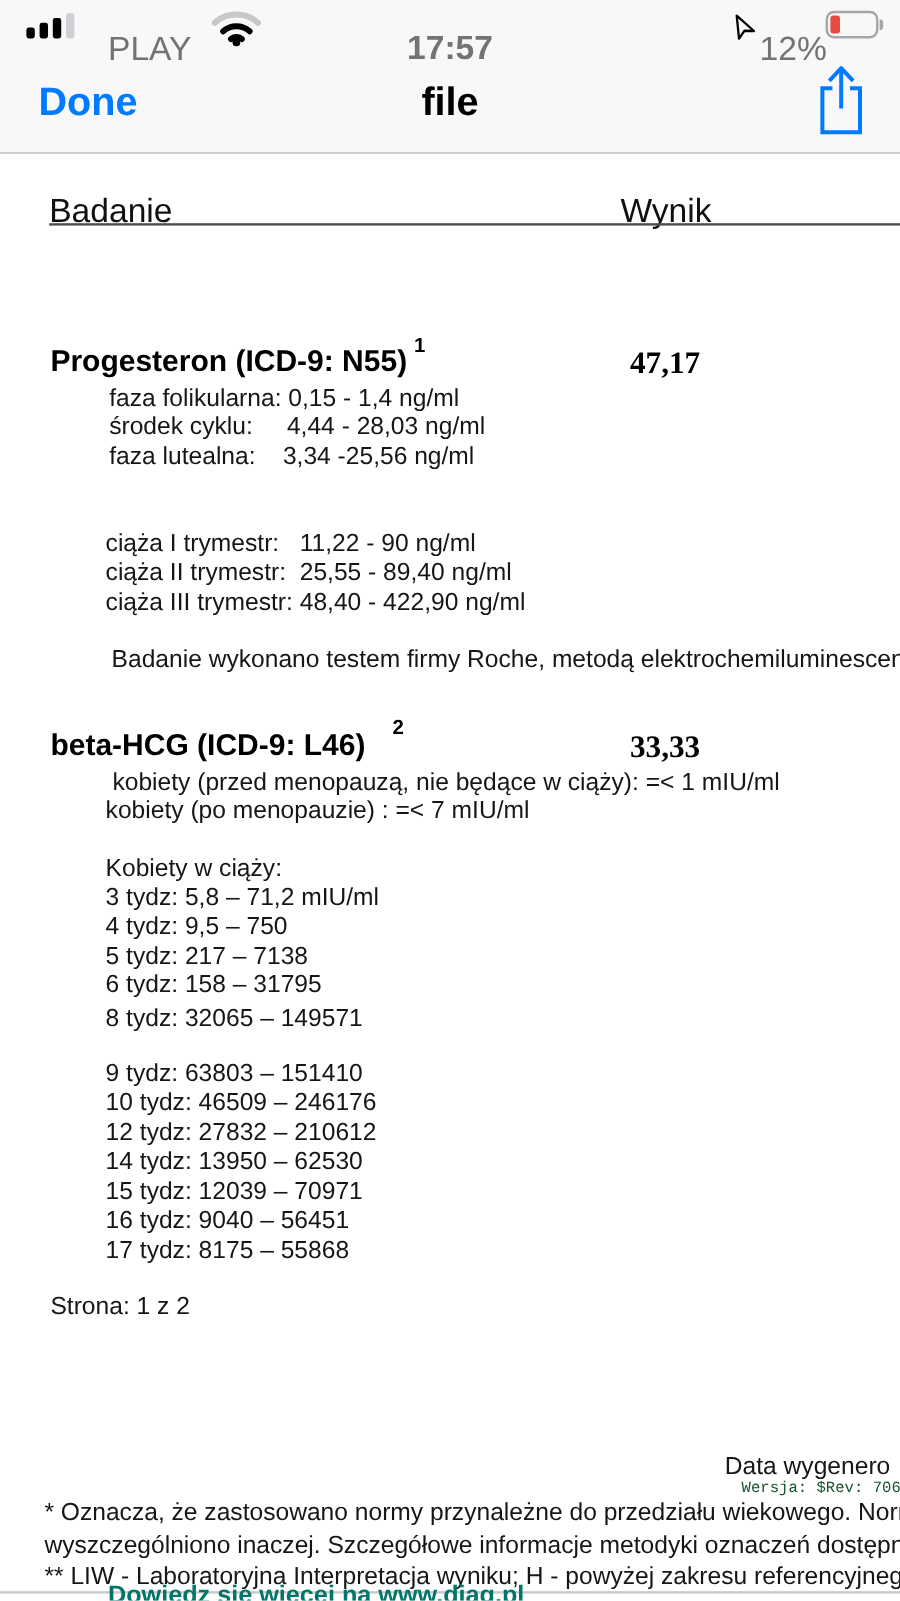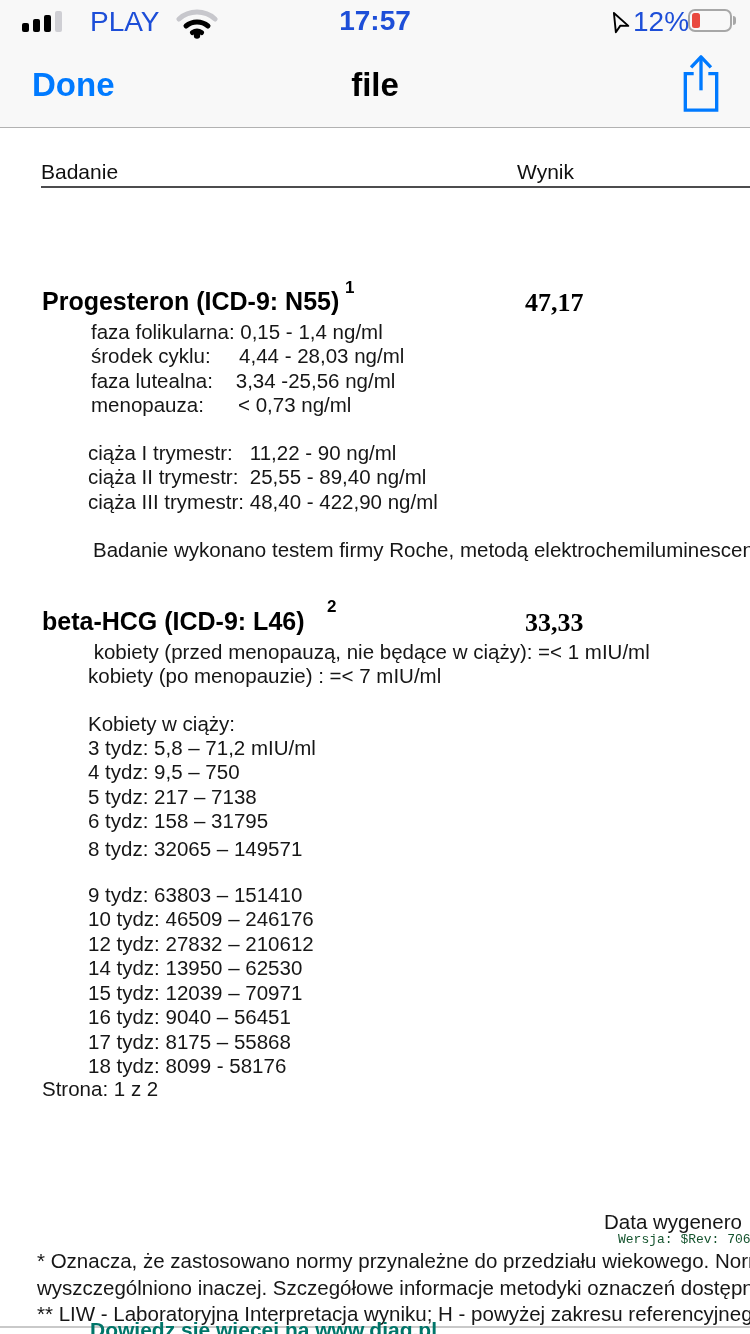--- a/index.html
+++ b/index.html
@@ -6,21 +6,21 @@
   html,body { background:#fff; }
   .screen {
     position:relative; width:750px; height:1334px; overflow:hidden;
     background:#ffffff; font-family:"Liberation Sans", sans-serif; color:#000;
   }
   
   .chrome {
     position:absolute; top:0; left:0; width:750px; height:128px;
     background:#f8f8f8; border-bottom:1px solid #b2b2b2;
   }
-  .sb-text { position:absolute; font-size:28px; color:#1d4ed8; }
+  .sb-text { position:absolute; font-size:28px; color:#737373;margin-top:19px; }
   .sb-time { top:5px; left:0; right:0; text-align:center; font-weight:600; }
   .carrier { top:6px; left:90px; font-weight:400; }
   .pct { top:6px; left:633px; }
   .signal { position:absolute; top:11px; left:22px; display:flex; align-items:flex-end; gap:4px; height:21px; }
   .bar { width:7px; border-radius:2px; background:#000; }
   .b1{height:9px;} .b2{height:13px;} .b3{height:17px;} .b4{height:21px; background:#cfcfd4;}
   .wifi { position:absolute; top:8px; left:176px; }
   .locarrow { position:absolute; top:10px; left:606px; }
   .battery { position:absolute; top:9px; left:688px; display:flex; align-items:center; }
   .bat-body { width:44px; height:23px; border:2px solid #a7a7a7; border-radius:7px; position:relative; }
@@ -29,21 +29,21 @@
   .nav-done {
     position:absolute; top:66px; left:32px; font-size:33px; font-weight:600;
     background:none; border:none; font-family:"Liberation Sans", sans-serif; cursor:pointer;
   }
   .nav-title { position:absolute; top:66px; left:0; right:0; text-align:center; font-size:33px; font-weight:600; color:#000; }
   .share-btn { position:absolute; top:50px; right:24px; width:50px; height:68px; background:none; border:none; cursor:pointer; }
   
   .doc { position:absolute; top:129px; left:0; width:750px; height:1205px; background:#fff; }
   .dline { position:absolute; white-space:pre; font-size:20.5px; color:#161616; }
   .it { }
-  .col-h { font-size:21px; color:#101010; }
+  .col-h { font-size:28px; color:#101010; }
   .hrule { position:absolute; height:2px; background:#4c4c4e; }
   .brule { position:absolute; height:2px; background:#c9c9c9; }
   .test-name { font-size:25px; font-weight:bold; color:#000; }
   .sup { position:absolute; font-size:17px; font-weight:bold; white-space:pre; }
   .result { position:absolute; font-family:"Liberation Serif", serif; font-size:26px; font-weight:bold; white-space:pre; }
   .small { font-size:13px; color:#14532d;font-family:Liberation Mono, monospace; }
   .link-line { font-size:21px; font-weight:bold; }
 </style>
 </head>
 <body>
@@ -107,21 +107,20 @@
     <div class="dline col-h" style="left:517px; top:31px;">Wynik</div>
     <div class="hrule" style="left:41px; top:57px; width:709px;"></div>
 
     <div class="dline test-name" style="left:42px; top:158px;">Progesteron (ICD-9: N55)</div>
     <div class="sup" style="left:345px; top:149px;">1</div>
     <div class="result" style="left:525px; top:159px;">47,17</div>
 
     <div class="dline it" style="left:91px; top:191px;">faza folikularna: 0,15 - 1,4 ng/ml</div>
     <div class="dline it" style="left:91px; top:215px;">środek cyklu:     4,44 - 28,03 ng/ml</div>
     <div class="dline it" style="left:91px; top:240px;">faza lutealna:    3,34 -25,56 ng/ml</div>
-    <div class="dline it" style="left:91px; top:264px;">menopauza:      &lt; 0,73 ng/ml</div>
 
     <div class="dline it" style="left:88px; top:312px;">ciąża I trymestr:   11,22 - 90 ng/ml</div>
     <div class="dline it" style="left:88px; top:336px;">ciąża II trymestr:  25,55 - 89,40 ng/ml</div>
     <div class="dline it" style="left:88px; top:361px;">ciąża III trymestr: 48,40 - 422,90 ng/ml</div>
 
     <div class="dline it" style="left:93px; top:409px;">Badanie wykonano testem firmy Roche, metodą elektrochemiluminescencji, na ap</div>
 
     <div class="dline test-name" style="left:42px; top:478px;">beta-HCG (ICD-9: L46)</div>
     <div class="sup" style="left:327px; top:468px;">2</div>
     <div class="result" style="left:525px; top:479px;">33,33</div>
@@ -135,21 +134,20 @@
     <div class="dline it" style="left:88px; top:656px;">5 tydz: 217 – 7138</div>
     <div class="dline it" style="left:88px; top:680px;">6 tydz: 158 – 31795</div>
     <div class="dline it" style="left:88px; top:708px;">8 tydz: 32065 – 149571</div>
     <div class="dline it" style="left:88px; top:754px;">9 tydz: 63803 – 151410</div>
     <div class="dline it" style="left:88px; top:778px;">10 tydz: 46509 – 246176</div>
     <div class="dline it" style="left:88px; top:803px;">12 tydz: 27832 – 210612</div>
     <div class="dline it" style="left:88px; top:827px;">14 tydz: 13950 – 62530</div>
     <div class="dline it" style="left:88px; top:852px;">15 tydz: 12039 – 70971</div>
     <div class="dline it" style="left:88px; top:876px;">16 tydz: 9040 – 56451</div>
     <div class="dline it" style="left:88px; top:901px;">17 tydz: 8175 – 55868</div>
-    <div class="dline it" style="left:88px; top:925px;">18 tydz: 8099 - 58176</div>
 
     <div class="dline" style="left:42px; top:948px;">Strona: 1 z 2</div>
 
     <div class="dline" style="left:604px; top:1081px;">Data wygenero</div>
     <div class="dline small" style="left:618px; top:1103px;">Wersja: $Rev: 706 $/S</div>
     <div class="dline" style="left:37px; top:1120px;">* Oznacza, że zastosowano normy przynależne do przedziału wiekowego. Normy poda</div>
     <div class="dline" style="left:37px; top:1147px;">wyszczególniono inaczej. Szczegółowe informacje metodyki oznaczeń dostępne są w la</div>
     <div class="dline" style="left:37px; top:1173px;">** LIW - Laboratoryjna Interpretacja wyniku; H - powyżej zakresu referencyjnego; L - po</div>
 
     <div class="brule" style="left:0; top:1197px; width:750px;"></div>

